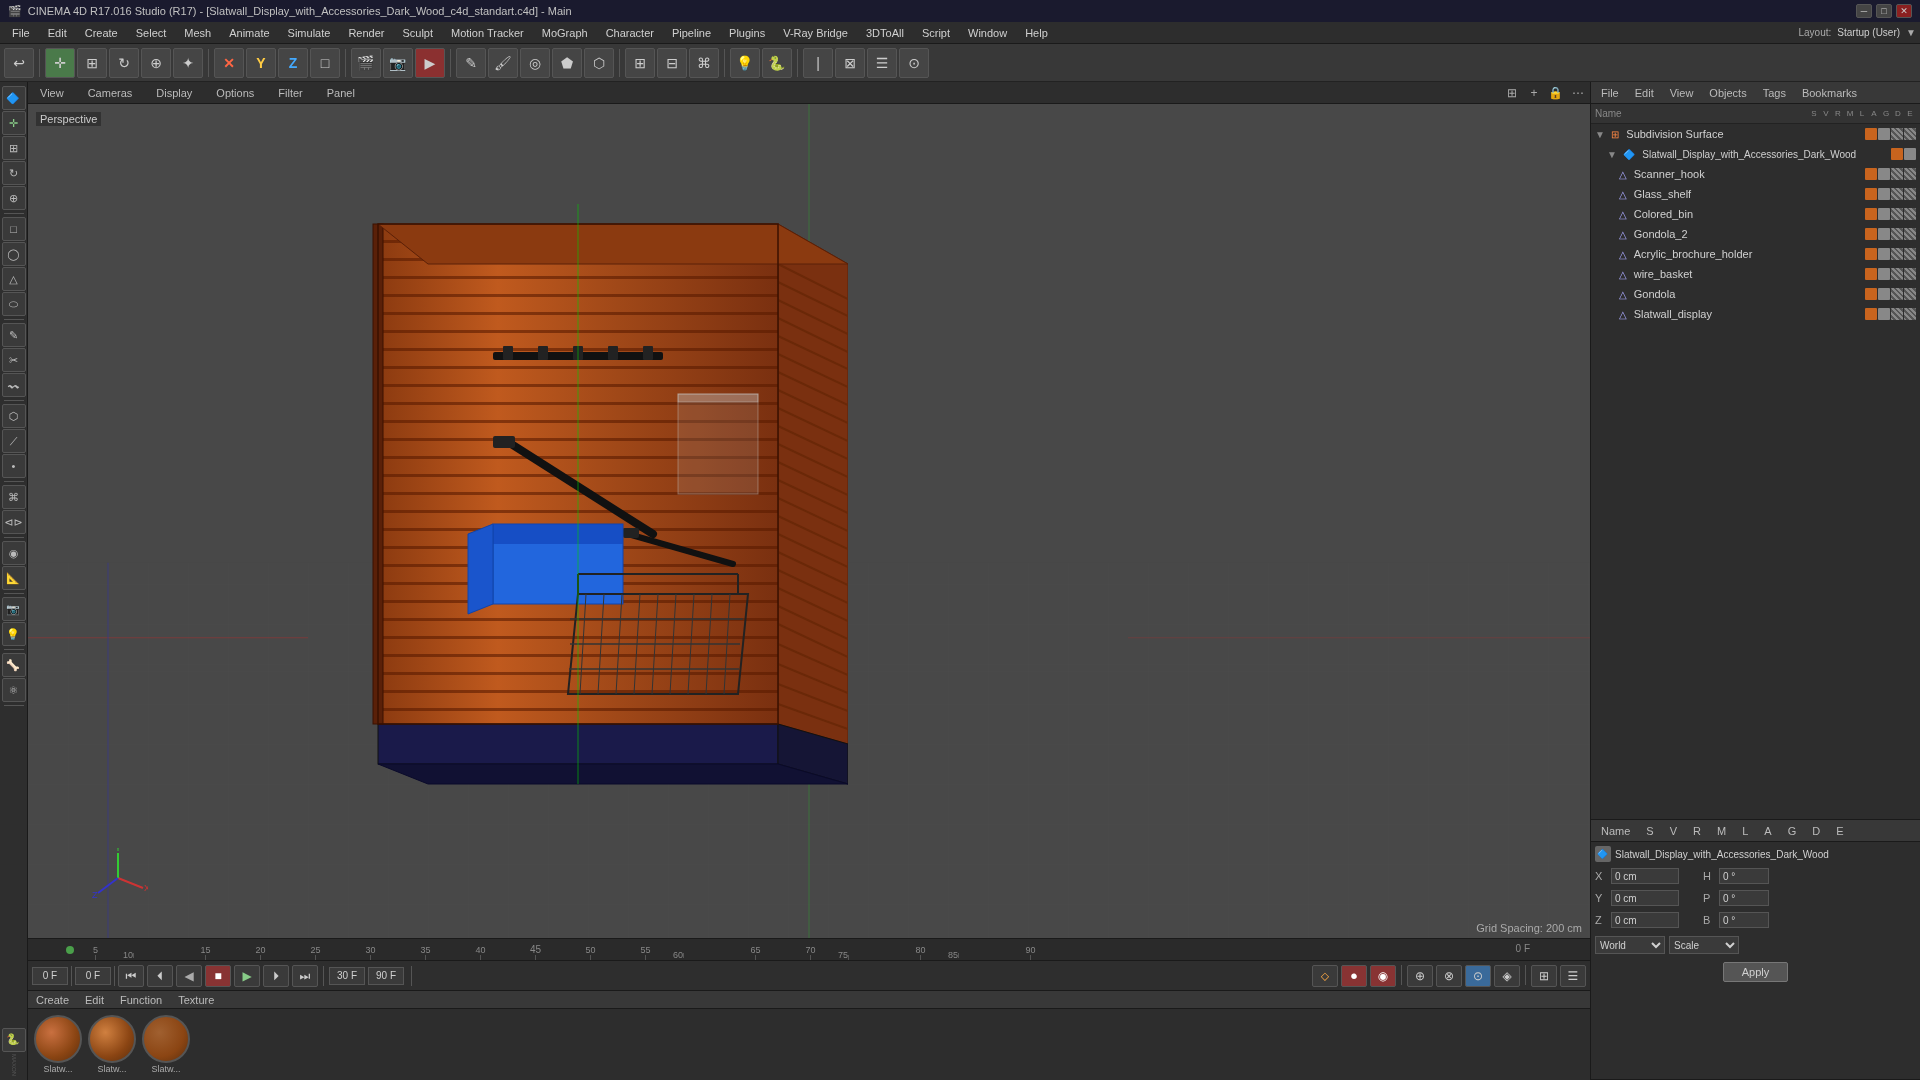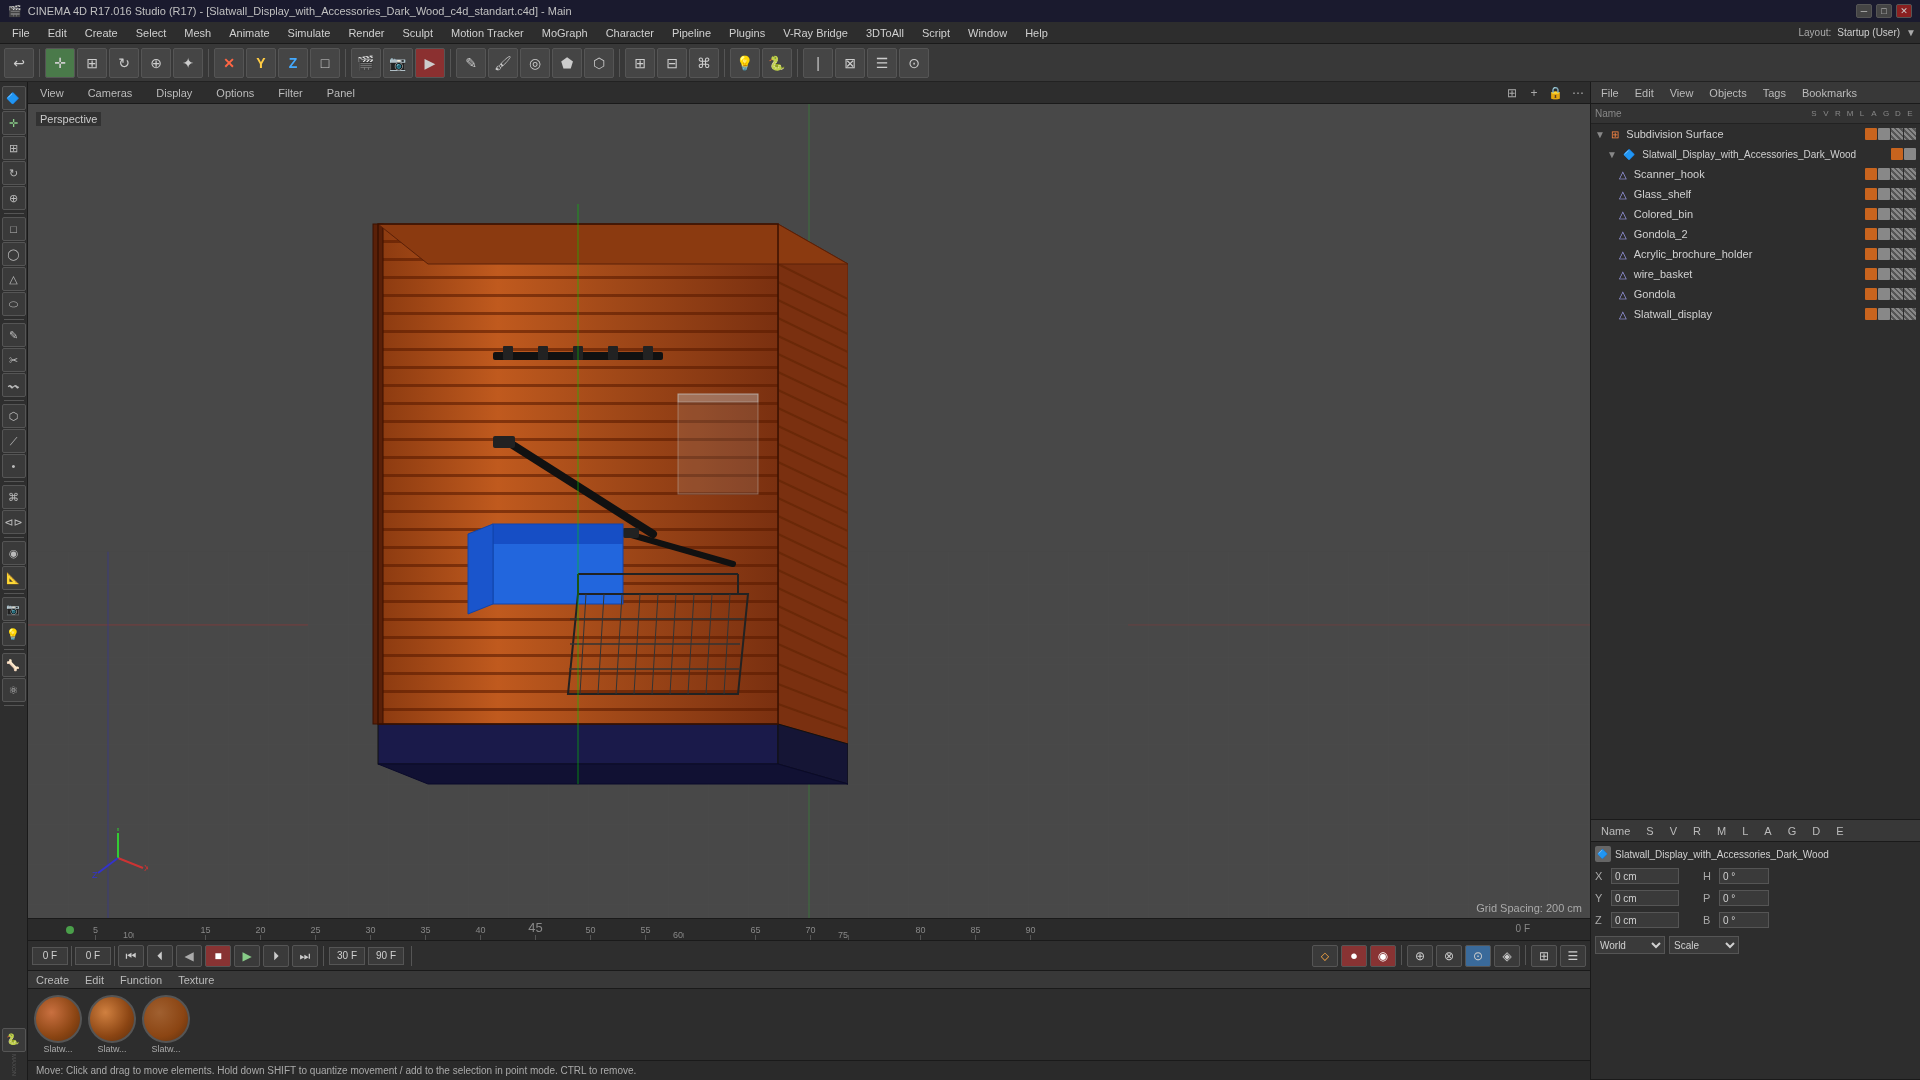--- a/index.html
+++ b/index.html
@@ -399,21 +399,21 @@
         </div>
         <div style="min-width:55px;display:flex;flex-direction:column;align-items:center;">
           <span style="font-size:9px;color:#888;">35</span>
           <div style="width:1px;height:5px;background:#555;"></div>
         </div>
         <div style="min-width:55px;display:flex;flex-direction:column;align-items:center;">
           <span style="font-size:9px;color:#888;">40</span>
           <div style="width:1px;height:5px;background:#555;"></div>
         </div>
         <div style="min-width:55px;display:flex;flex-direction:column;align-items:center;">
-          <span style="font-size:13px;color:#888;margin-top:29px;">45</span>
+          <span style="font-size:10px;color:#888;margin-top:29px;">45</span>
           <div style="width:1px;height:5px;background:#555;"></div>
         </div>
         <div style="min-width:55px;display:flex;flex-direction:column;align-items:center;">
           <span style="font-size:9px;color:#888;">50</span>
           <div style="width:1px;height:5px;background:#555;"></div>
         </div>
         <div style="min-width:55px;display:flex;flex-direction:column;align-items:center;">
           <span style="font-size:9px;color:#888;">55</span>
           <div style="width:1px;height:5px;background:#555;"></div>
         </div>
@@ -430,21 +430,21 @@
           <div style="width:1px;height:5px;background:#555;"></div>
         </div>
         <div style="min-width:55px;display:flex;align-items:flex-end;">
           <span style="font-size:9px;color:#888;">75</span>
           <div style="width:1px;height:5px;background:#555;"></div>
         </div>
         <div style="min-width:55px;display:flex;flex-direction:column;align-items:center;margin-top:11px;">
           <span style="font-size:9px;color:#888;">80</span>
           <div style="width:1px;height:5px;background:#555;"></div>
         </div>
-        <div style="min-width:55px;display:flex;flex-direction:column;align-items:center;">
+        <div style="min-width:55px;display:flex;flex-direction:row;align-items:center;">
           <span style="font-size:9px;color:#888;">85</span>
           <div style="width:1px;height:5px;background:#555;"></div>
         </div>
         <div style="min-width:55px;display:flex;flex-direction:column;align-items:center;">
           <span style="font-size:9px;color:#888;">90</span>
           <div style="width:1px;height:5px;background:#555;"></div>
         </div>
       </div>
 
       <div style="position:absolute;right:60px;top:4px;font-size:10px;color:#888;">0 F</div>
@@ -499,23 +499,20 @@
           <div class="mat-preview mat-preview-2"></div>
           <span class="mat-label">Slatw...</span>
         </div>
         <div class="mat-item">
           <div class="mat-preview mat-preview-3"></div>
           <span class="mat-label">Slatw...</span>
         </div>
       </div>
     </div>
 
-    <div style="height:20px;background:#2a2a2a;display:flex;align-items:center;padding:0 8px;border-top:1px solid #1a1a1a;">
-      <span style="font-size:10px;color:#aaa;">Move: Click and drag to move elements. Hold down SHIFT to quantize movement / add to the selection in point mode. CTRL to remove.</span>
-    </div>
   </div>
 
   <div id="right-panel" style="width:330px;background:#2d2d2d;display:flex;flex-direction:column;border-left:1px solid #1a1a1a;">
 
     <div style="flex:1;display:flex;flex-direction:column;min-height:250px;border-bottom:1px solid #1a1a1a;">
       <div style="height:22px;background:#383838;display:flex;align-items:center;padding:0 4px;gap:4px;border-bottom:1px solid #1a1a1a;">
         <div class="om-tab">File</div>
         <div class="om-tab">Edit</div>
         <div class="om-tab">View</div>
         <div class="om-tab">Objects</div>
@@ -695,16 +692,19 @@
         <div style="display:flex;align-items:center;gap:4px;margin-bottom:4px;">
           <select style="height:18px;background:#3a3a3a;border:1px solid #555;color:#d0d0d0;font-size:10px;width:70px;">
             <option>World</option>
             <option>Object</option>
           </select>
           <select style="height:18px;background:#3a3a3a;border:1px solid #555;color:#d0d0d0;font-size:10px;width:70px;">
             <option>Scale</option>
           </select>
         </div>
 
+        <div style="display:flex;justify-content:flex-end;">
+          <button id="apply-btn" style="padding:3px 18px;background:#555;border:1px solid #777;color:#d0d0d0;font-size:11px;cursor:pointer;border-radius:2px;">Apply</button>
+        </div>
       </div>
     </div>
   </div>
 </div>
 
 </body></html>

